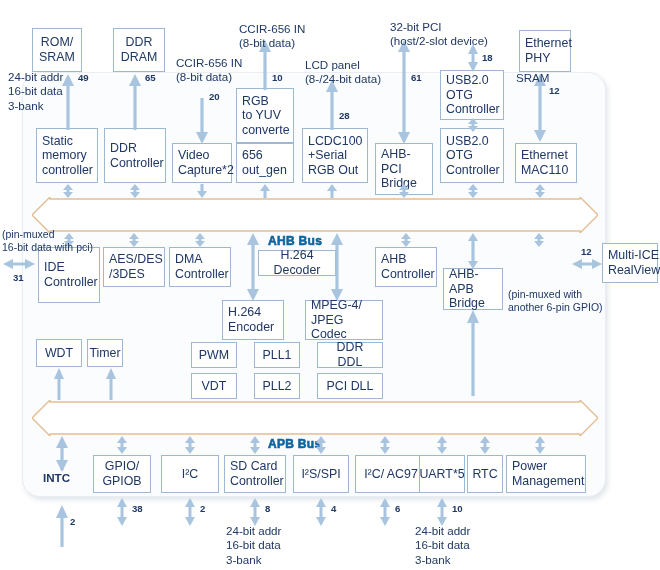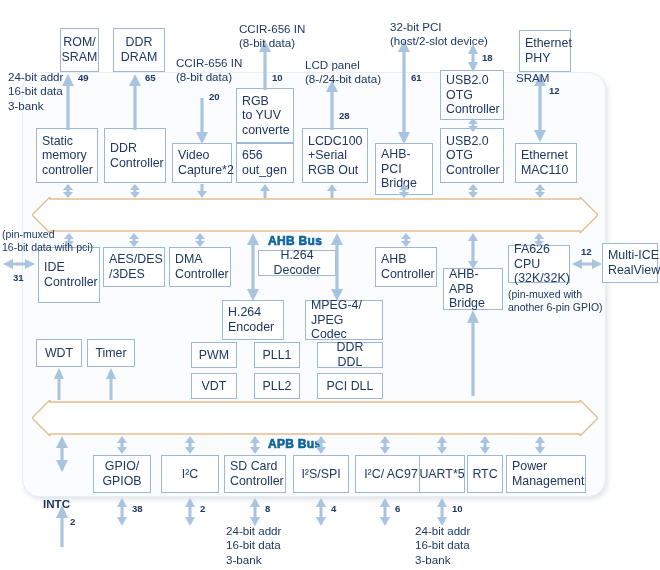--- a/index.html
+++ b/index.html
@@ -77,21 +77,21 @@
     margin-top: 28px;
   }
 </style>
 </head>
 <body>
 
 <div id="root">
 
   <div class="chip"></div>
 
-  <div class="blk ctr" style="left:60px;top:28px;width:39px;height:44px;">ROM/
+  <div class="blk ctr" style="left:32px;top:28px;width:50px;height:44px;">ROM/
 SRAM</div>
 
   <div class="blk ctr" style="left:113px;top:28px;width:52px;height:44px;">DDR
 DRAM</div>
 
   <div class="blk" style="left:236px;top:88px;width:58px;height:55px;">RGB
 to YUV
 converte</div>
 
   <div class="blk" style="left:519px;top:30px;width:52px;height:42px;">Ethernet
@@ -141,31 +141,29 @@
 Controller</div>
 
   <div class="blk ctr" style="left:258px;top:250px;width:78px;height:26px;">H.264 Decoder</div>
 
   <div class="blk" style="left:375px;top:247px;width:62px;height:40px;">AHB
 Controller</div>
 
   <div class="blk" style="left:443px;top:268px;width:60px;height:42px;">AHB-APB
 Bridge</div>
 
-  <div class="blk" style="left:508px;top:245px;width:62px;height:38px;">FA626 CPU
-(32K/32K)</div>
 
   <div class="blk" style="left:222px;top:300px;width:62px;height:40px;">H.264
 Encoder</div>
 
   <div class="blk" style="left:305px;top:300px;width:78px;height:40px;">MPEG-4/
 JPEG Codec</div>
 
   <div class="blk ctr" style="left:36px;top:339px;width:46px;height:28px;">WDT</div>
-  <div class="blk ctr" style="left:87px;top:339px;width:48px;height:28px;">Timer</div>
+  <div class="blk ctr" style="left:87px;top:339px;width:36px;height:28px;">Timer</div>
 
   <div class="blk ctr" style="left:191px;top:342px;width:46px;height:26px;">PWM</div>
   <div class="blk ctr" style="left:191px;top:373px;width:46px;height:26px;">VDT</div>
 
   <div class="blk ctr" style="left:254px;top:342px;width:46px;height:26px;">PLL1</div>
   <div class="blk ctr" style="left:254px;top:373px;width:46px;height:26px;">PLL2</div>
 
   <div class="blk ctr" style="left:317px;top:342px;width:66px;height:26px;">DDR DDL</div>
   <div class="blk ctr" style="left:317px;top:373px;width:66px;height:26px;">PCI DLL</div>
 
@@ -181,21 +179,21 @@
 
   <div class="blk ctr" style="left:355px;top:455px;width:72px;height:38px;">I²C/ AC97</div>
 
   <div class="blk ctr" style="left:419px;top:455px;width:46px;height:38px;">UART*5</div>
 
   <div class="blk ctr" style="left:467px;top:455px;width:36px;height:38px;">RTC</div>
 
   <div class="blk" style="left:506px;top:455px;width:80px;height:38px;">Power
 Management</div>
 
-  <div class="lbl" style="left:43px;top:471px;font-weight:600;margin-top:26px;">INTC</div>
+  <div class="lbl" style="left:43px;top:471px;font-weight:600;">INTC</div>
 
   <div class="bus" style="left:32px;top:197px;width:566px;height:36px;">
     <svg width="566" height="36" viewBox="0 0 566 36">
       <polygon points="18,2 548,2 548,0 566,18 548,36 548,34 18,34 18,36 0,18 18,0" fill="#ffffff" stroke="#e3bd92" stroke-width="1.4" stroke-linejoin="round"></polygon>
     </svg>
     <span class="bustext" style="left:236px;top:9px;">AHB Bus</span>
   </div>
 
   <div class="bus" style="left:32px;top:400px;width:566px;height:36px;">
     <svg width="566" height="36" viewBox="0 0 566 36">

